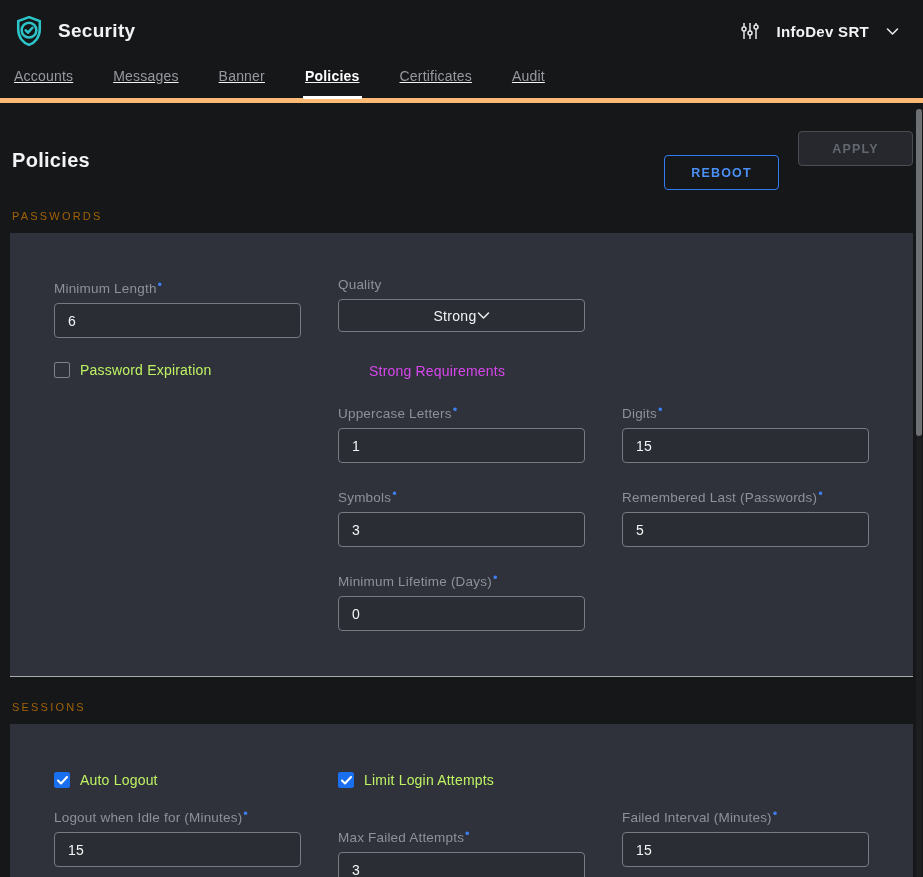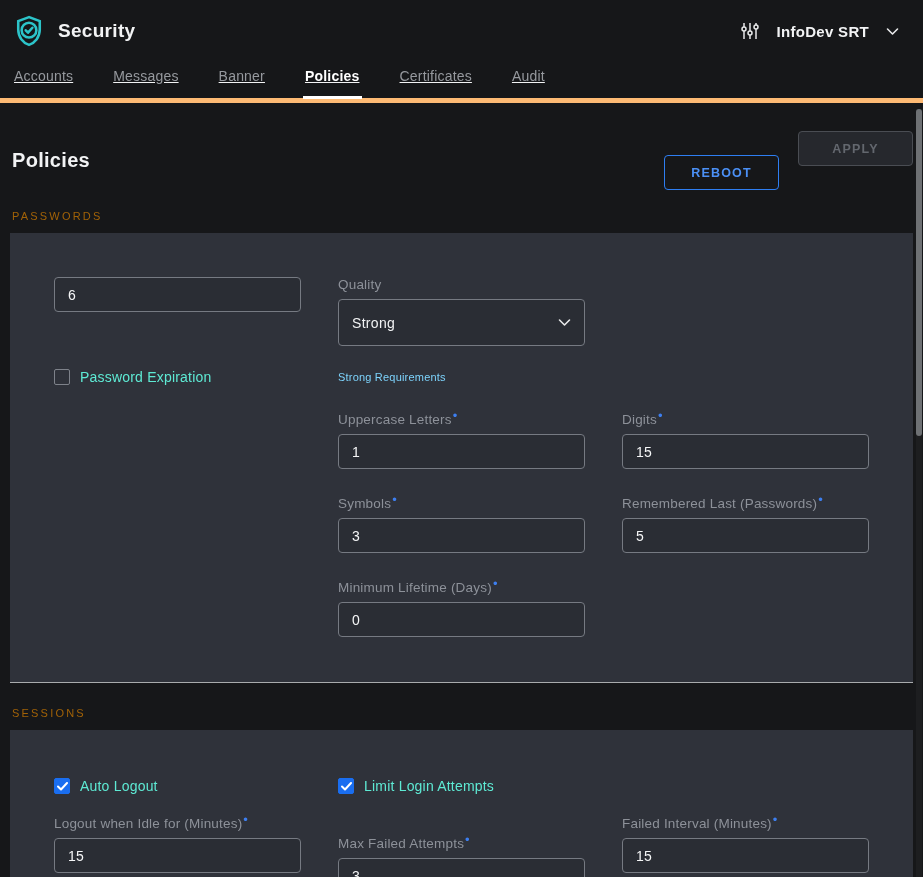--- a/index.html
+++ b/index.html
@@ -61,34 +61,34 @@
   .field-label {
     color:#8d9199; font-size:13.5px; margin-bottom:7px; letter-spacing:.2px; display:block;
   }
   .req { color:#3d7ff0; font-size:13px; vertical-align:4px; margin-left:1px; }
   .text-input {
     width:100%; height:35px; background:#2a2d34; border:1px solid #767a82; border-radius:4px;
     color:#f5f6f7; font-size:14px; padding:0 13px; font-family:"Liberation Sans", sans-serif;
     outline:none; letter-spacing:.3px;
   }
   .select {
-    width:100%; height:47px; background:#2a2d34; border:1px solid #767a82; border-radius:4px;
-    display:flex; align-items:center; justify-content:space-between; padding:0 13px;
+    width:100%; height:33px; background:#2a2d34; border:1px solid #767a82; border-radius:4px;
+    display:flex; align-items:center; justify-content:center; padding:0 13px;
     font-size:14px; cursor:pointer; letter-spacing:.3px;
   }
-  .group-label { color:#7dd3fc; font-size:11px; letter-spacing:.2px; padding-top:2px; }
+  .group-label { color:#d946ef; font-size:14px; letter-spacing:.2px; padding-top:2px;margin-left:31px; }
   
   .check-row { display:flex; align-items:center; gap:10px; cursor:pointer; }
   .checkbox {
     width:16px; height:16px; border-radius:2px; flex:0 0 16px;
     border:1px solid #7e828a; background:transparent;
     display:flex; align-items:center; justify-content:center;
   }
   .checkbox.checked { background:#1a6ef0; border-color:#1a6ef0; }
-  .check-label { font-size:14px; color:#5eead4; letter-spacing:.2px; }
+  .check-label { font-size:14px; color:#bef264; letter-spacing:.2px; }
   
   .scrollbar {
     position:absolute; top:109px; bottom:0; right:1px; width:6px; background:#1d1e20;
   }
   .scrollbar-thumb {
     position:absolute; top:0; left:0; width:6px; height:327px; background:#6e7174; border-radius:3px;
   }
   svg { display:block; }
 </style>
 </head>
@@ -144,20 +144,21 @@
     <button class="btn btn-apply">APPLY</button>
   </div>
 </div>
 
 <div class="section-label">PASSWORDS</div>
 
 <div class="panel panel-passwords">
   <div class="grid">
 
     <div class="c1" style="grid-row:1;">
+      <span class="field-label"><span>Minimum Length</span><span class="req">•</span></span>
       <input class="text-input" type="text" value="6" style="">
     </div>
     <div class="c2" style="grid-row:1;">
       <span class="field-label">Quality</span>
       <div class="select">
         <span>Strong</span>
         <span>
           <svg width="13" height="9" viewBox="0 0 13 9" fill="none" stroke="#e8e9ea" stroke-width="1.6">
             <polyline points="1.5,2 6.5,7 11.5,2" stroke-linecap="round" stroke-linejoin="round"></polyline>
           </svg>

